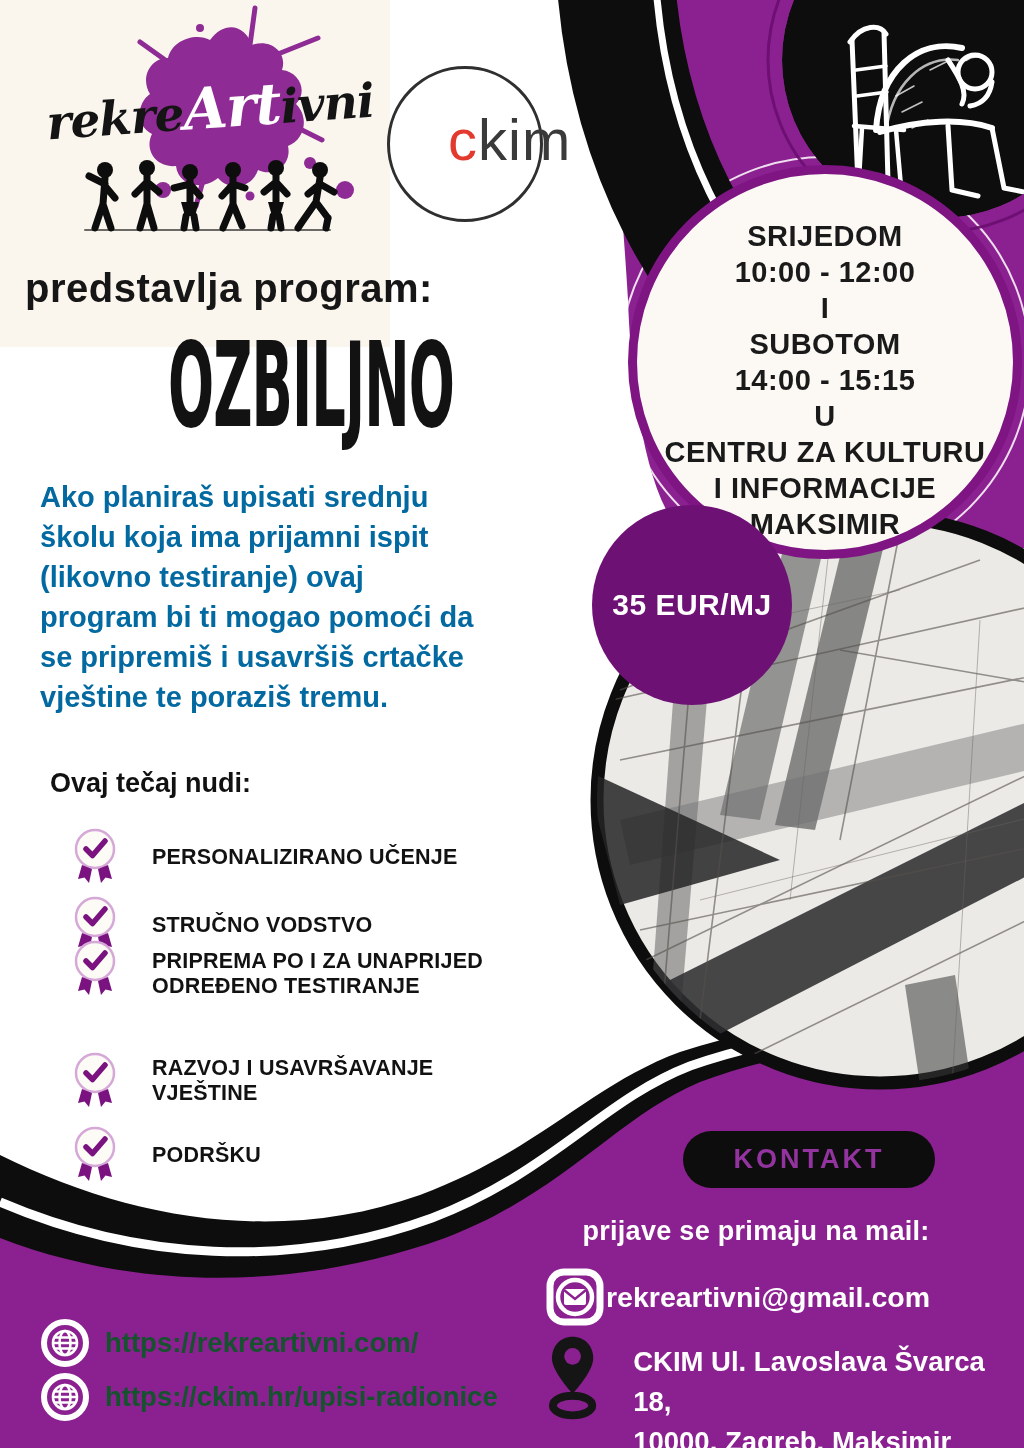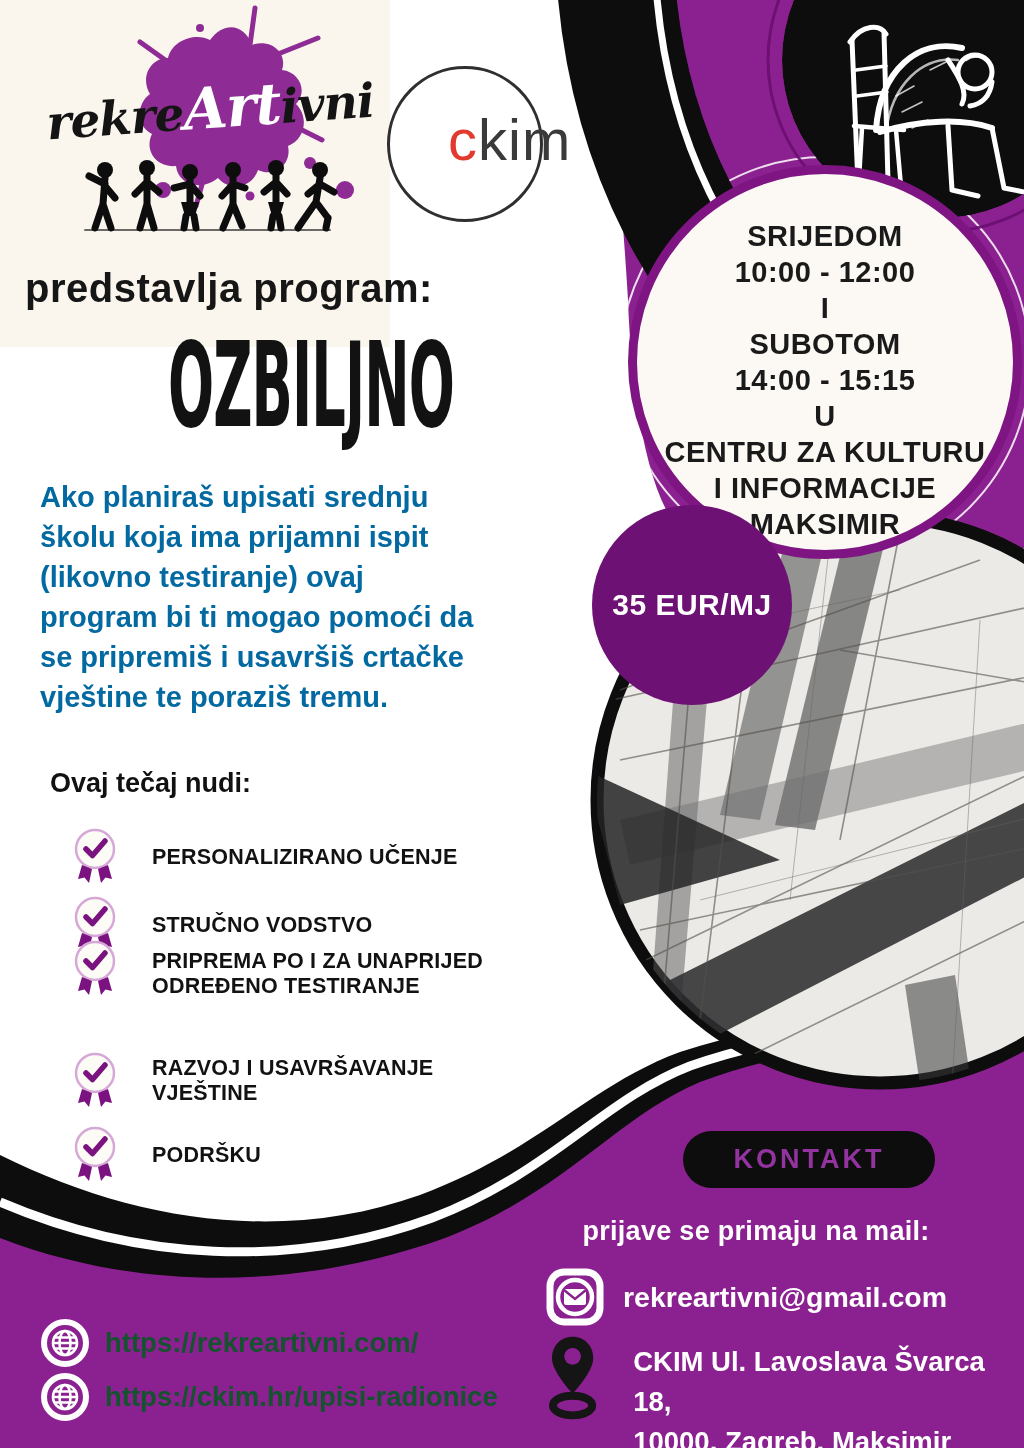--- a/index.html
+++ b/index.html
@@ -40,21 +40,21 @@
   .price-circle{left:592px;top:505px;width:200px;height:200px;border-radius:50%;background:#6e1174;
     display:flex;align-items:center;justify-content:center;color:#fff;font-size:30px;font-weight:700;
     letter-spacing:.5px;}
 
   .kontakt{left:683px;top:1131px;width:252px;height:57px;background:#0d0d0d;border-radius:29px;
     display:flex;align-items:center;justify-content:center;color:#9333a0;font-size:27px;
     font-weight:700;letter-spacing:3px;cursor:pointer;}
 
   .mail-note{left:556px;top:1216px;width:400px;text-align:center;color:#fff;font-size:27px;
     font-weight:700;letter-spacing:.3px;}
-  .email-row{left:546px;top:1268px;display:flex;align-items:center;gap:19px;}
+  .email-row{left:546px;top:1268px;display:flex;align-items:center;gap:2px;}
   .email-row .txt{color:#fff;font-size:28.5px;font-weight:700;}
   .addr-row{left:548px;top:1334px;display:flex;align-items:flex-start;gap:36px;}
   .addr-row .txt{color:#fff;font-size:27.5px;font-weight:700;line-height:40px;padding-top:8px;}
   .url-row{left:40px;display:flex;align-items:center;gap:15px;}
   .url-row .txt{color:#14532d;font-size:27.5px;font-weight:700;}
   .u1{top:1318px;} .u2{top:1372px;}
 </style>
 </head>
 <body>
 

